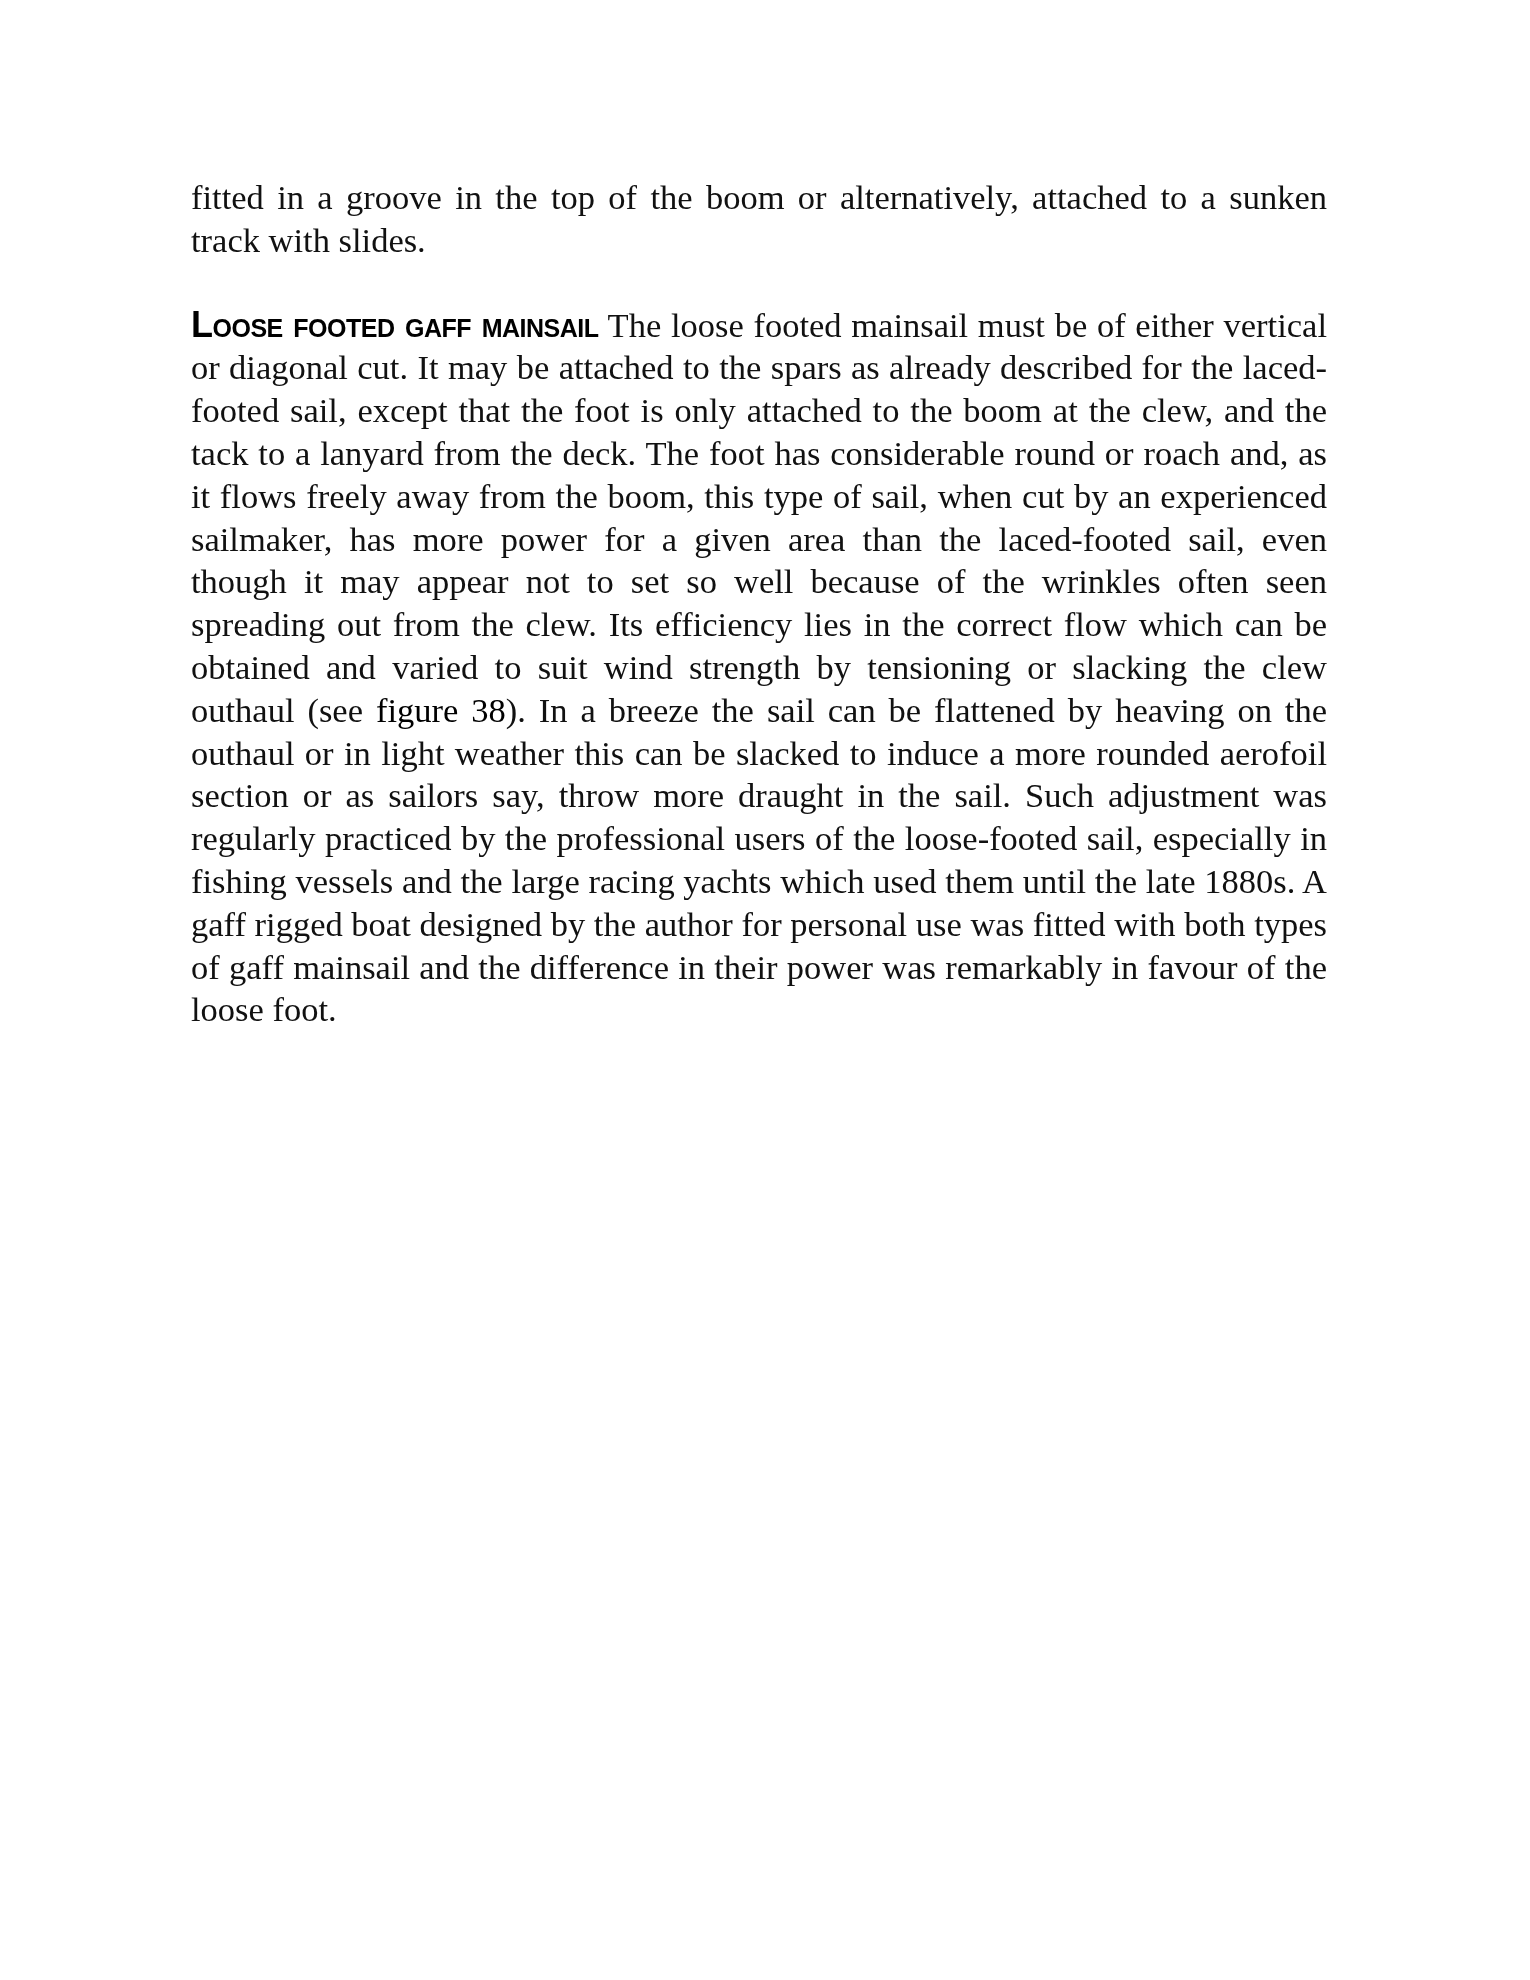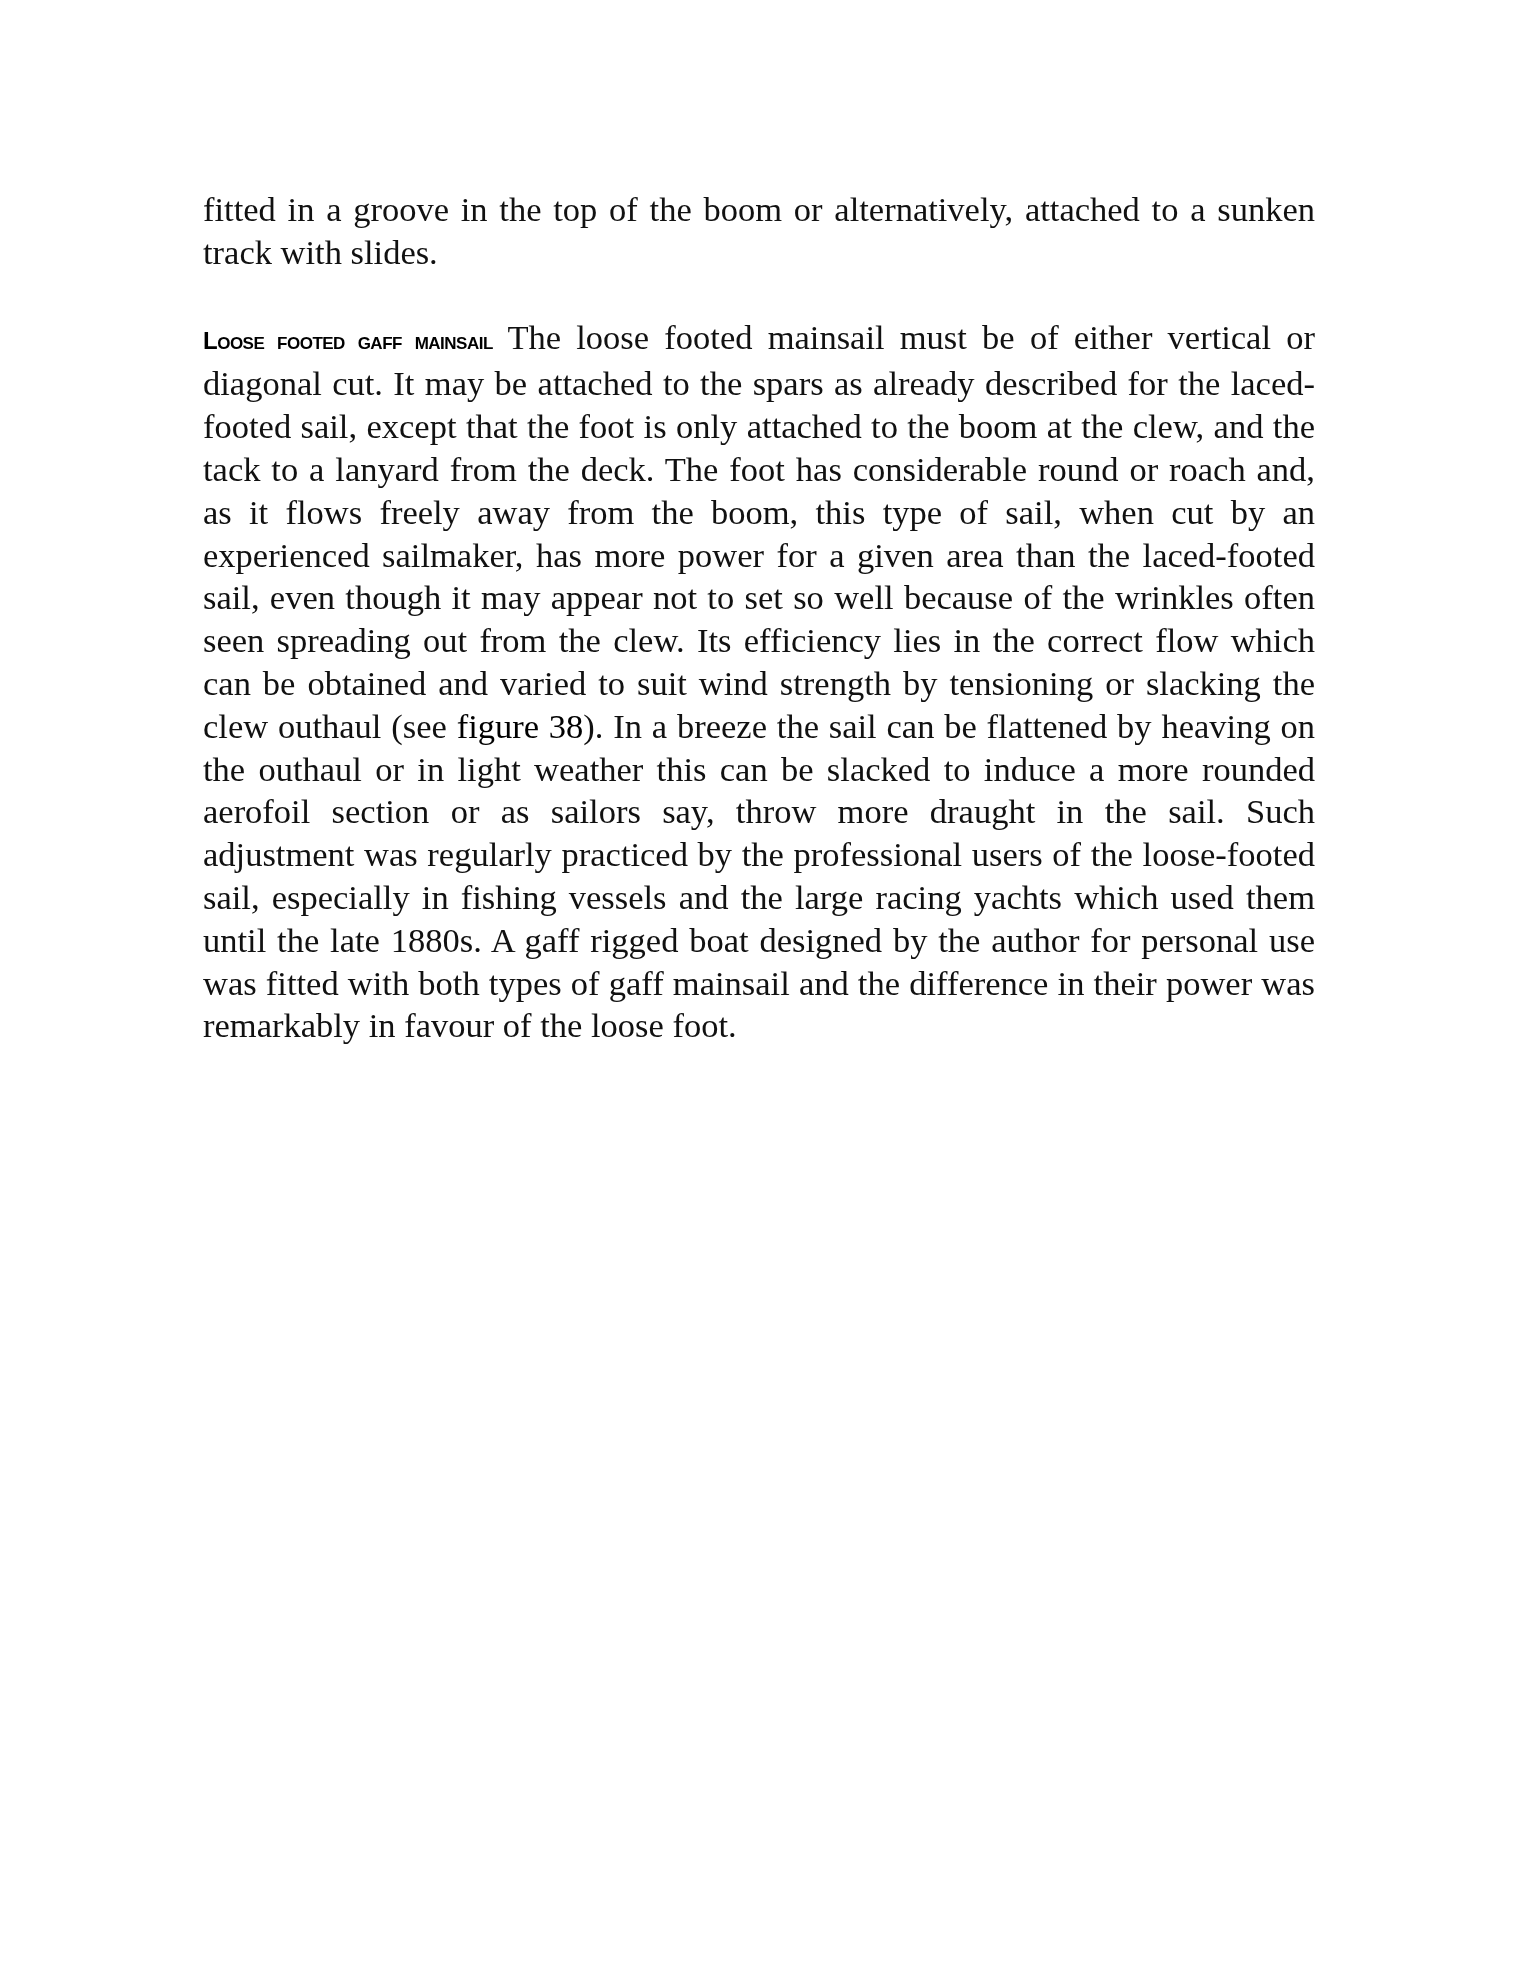--- a/index.html
+++ b/index.html
@@ -9,27 +9,27 @@
     left: 191px;
     top: 176px;
     width: 1136px;
     font-family: "Liberation Serif", serif;
     font-size: 34.5px;
     line-height: 42.8px;
     color: #111111;
     text-align: justify;
     text-align-last: left;
   }
-  .para { margin: 12px; }
+  .para { margin: 0; }
   .para + .para { margin-top: 42px; }
   .heading {
     font-family: "Liberation Sans", sans-serif;
     font-weight: bold;
     font-variant: small-caps;
-    font-size: 24px;
+    font-size: 36px;
     letter-spacing: -0.5px;
     color: #000;
   }
   .link { color: #000000; text-decoration: none; }
 </style>
 </head>
 <body>
 
 <div class="page">
   <p class="para">

